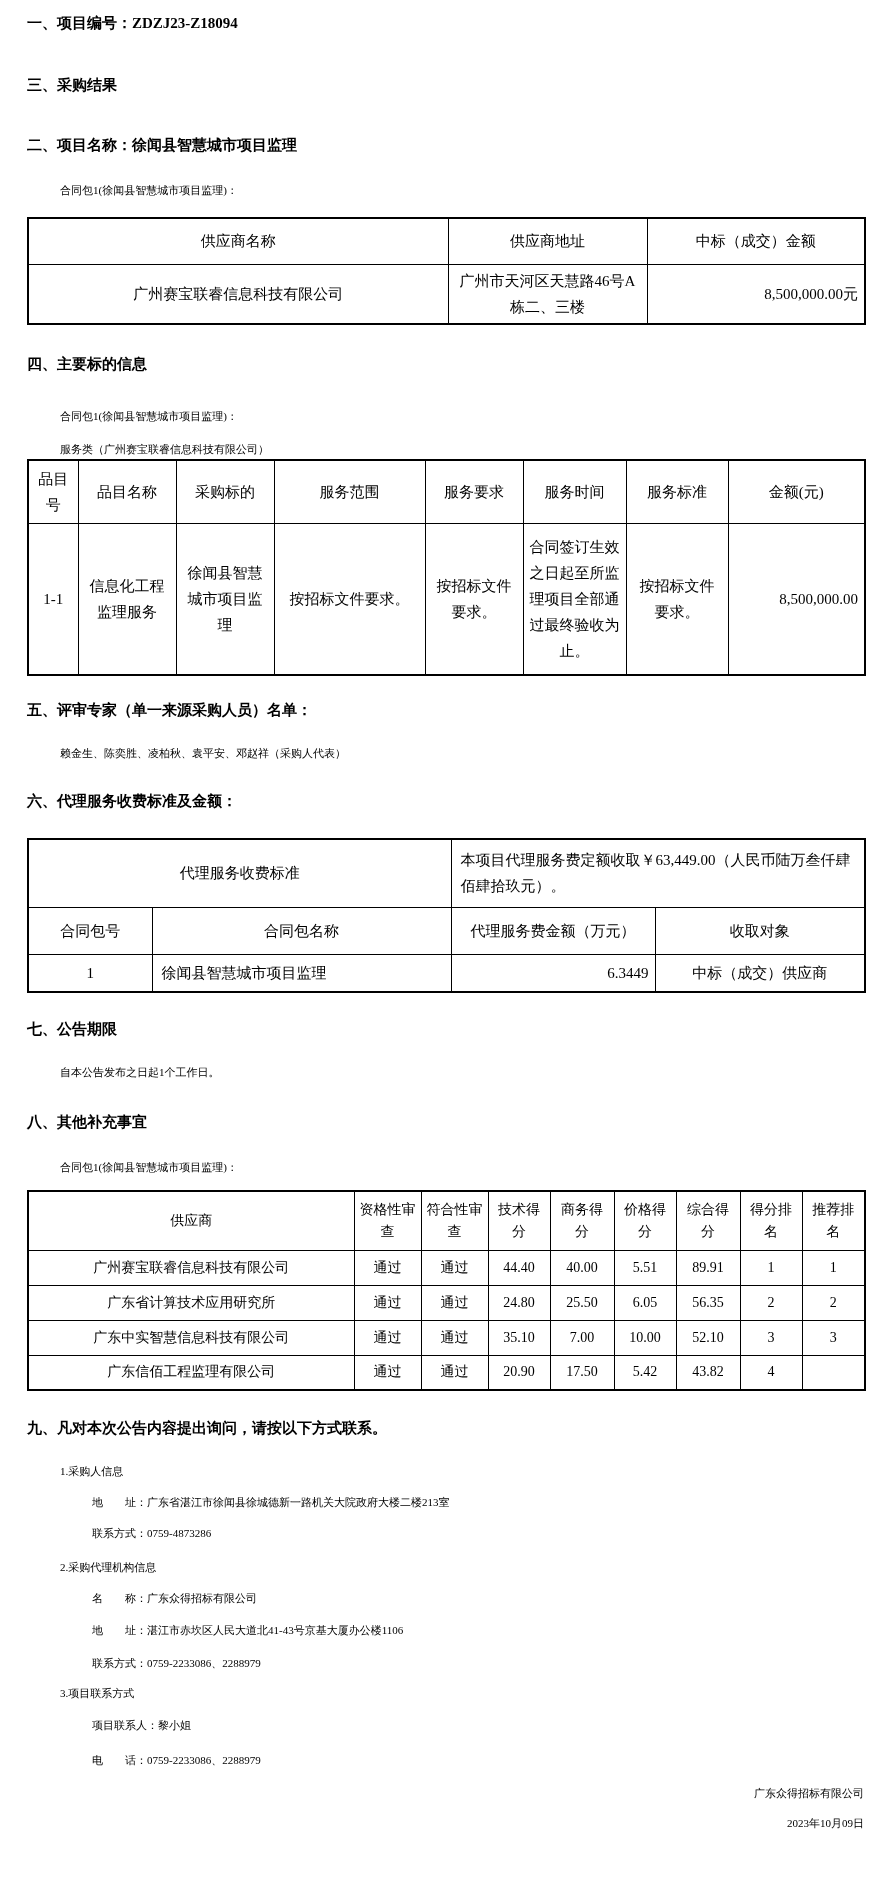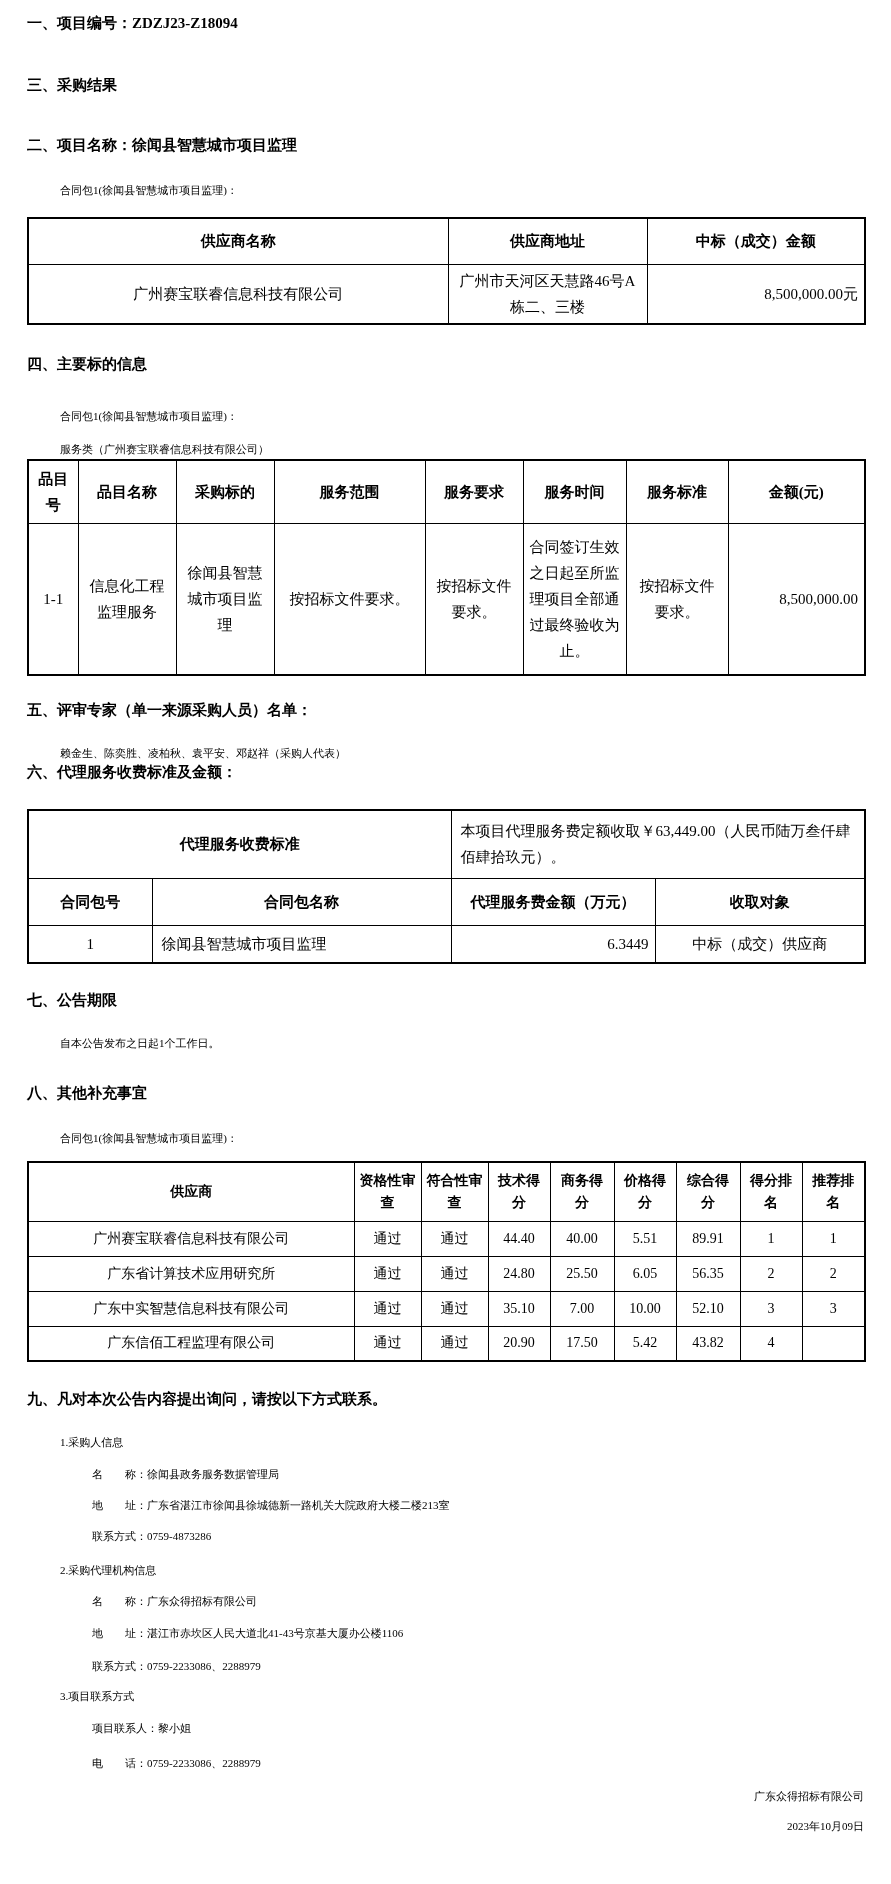--- a/index.html
+++ b/index.html
@@ -17,21 +17,21 @@
 
   table {
     border-collapse:collapse; table-layout:fixed;
     width:837px; border:2px solid #000;
   }
   th, td {
     border:1px solid #000; text-align:center; vertical-align:middle;
     font-size:15px; line-height:26px; padding:2px 6px;
     word-break:break-all; overflow:hidden;
   }
-  th { font-weight:700; }
+  th { font-weight:400; }
   td.ar { text-align:right; }
   td.al { text-align:left; padding-left:9px; }
 
   #t1 thead tr { height:46px; }
   #t1 tbody tr { height:60px; }
 
   #t2 thead tr { height:63px; }
   #t2 tbody tr { height:152px; }
 
   #t3 .r1 { height:68px; }
@@ -113,21 +113,21 @@
           <td>合同签订生效之日起至所监理项目全部通过最终验收为止。</td>
           <td>按招标文件要求。</td>
           <td class="ar">8,500,000.00</td>
         </tr>
       </tbody>
   </table>
 
   <div class="sec-h" style="margin-top:25px">五、评审专家（单一来源采购人员）名单：</div>
   <p class="ind1" style="margin-top:24px">赖金生、陈奕胜、凌柏秋、袁平安、邓赵祥（采购人代表）</p>
 
-  <div class="sec-h" style="">六、代理服务收费标准及金额：</div>
+  <div class="sec-h" style="margin-top:29px">六、代理服务收费标准及金额：</div>
 
   <table id="t3" style="margin-top:27px">
     <colgroup>
         <col style="width:124px">
         <col style="width:299px">
         <col style="width:204px">
         <col style="width:210px">
       </colgroup>
     <tbody>
       <tr class="r1">
@@ -224,21 +224,20 @@
           <td>43.82</td>
           <td>4</td>
           <td></td>
         </tr>
       </tbody>
   </table>
 
   <div class="sec-h" style="margin-top:28px">九、凡对本次公告内容提出询问，请按以下方式联系。</div>
 
   <p class="ind1" style="margin-top:24px">1.采购人信息</p>
-  <p class="ind2" style="margin-top:13px">名　　称：徐闻县政务服务数据管理局</p>
   <p class="ind2" style="margin-top:12px">地　　址：广东省湛江市徐闻县徐城德新一路机关大院政府大楼二楼213室</p>
   <p class="ind2" style="margin-top:12px">联系方式：0759-4873286</p>
 
   <p class="ind1" style="margin-top:15px">2.采购代理机构信息</p>
   <p class="ind2" style="margin-top:12px">名　　称：广东众得招标有限公司</p>
   <p class="ind2" style="margin-top:13px">地　　址：湛江市赤坎区人民大道北41-43号京基大厦办公楼1106</p>
   <p class="ind2" style="margin-top:14px">联系方式：0759-2233086、2288979</p>
 
   <p class="ind1" style="margin-top:11px">3.项目联系方式</p>
   <p class="ind2" style="margin-top:13px">项目联系人：黎小姐</p>

